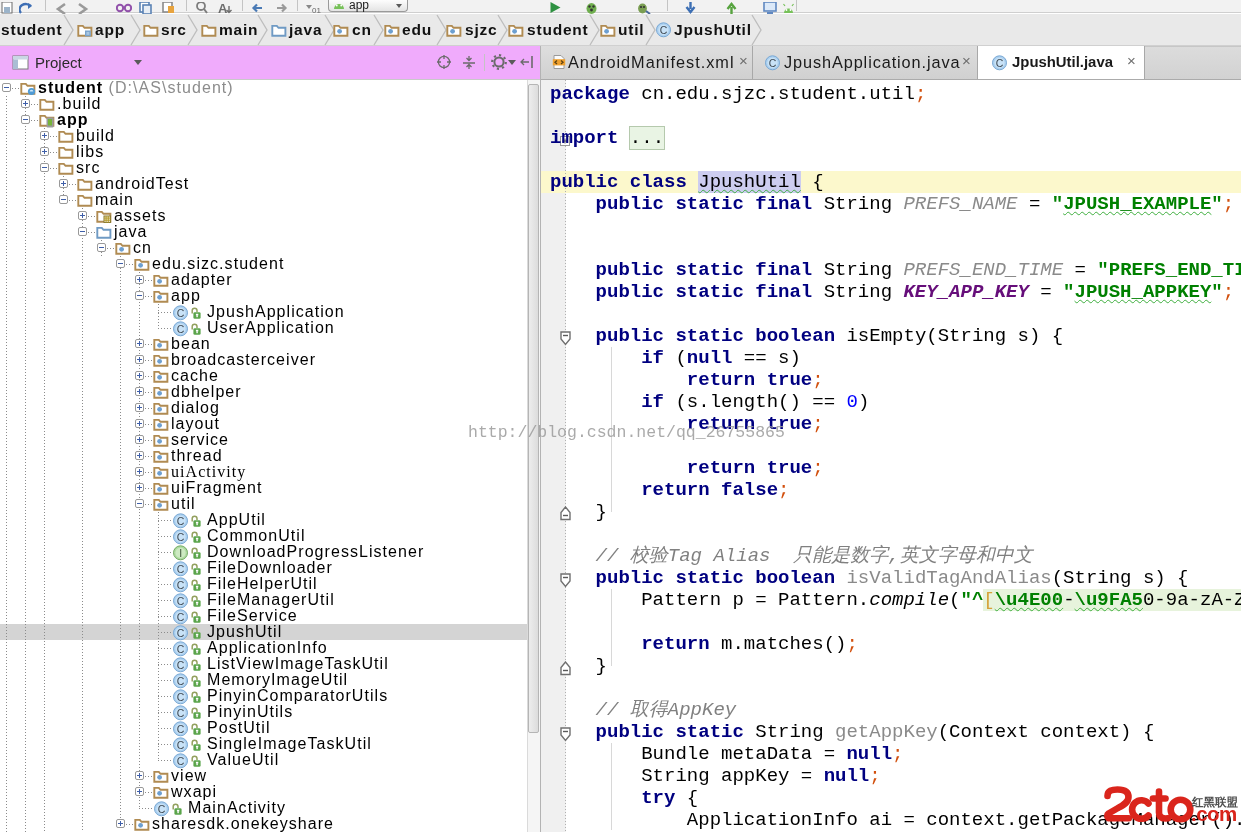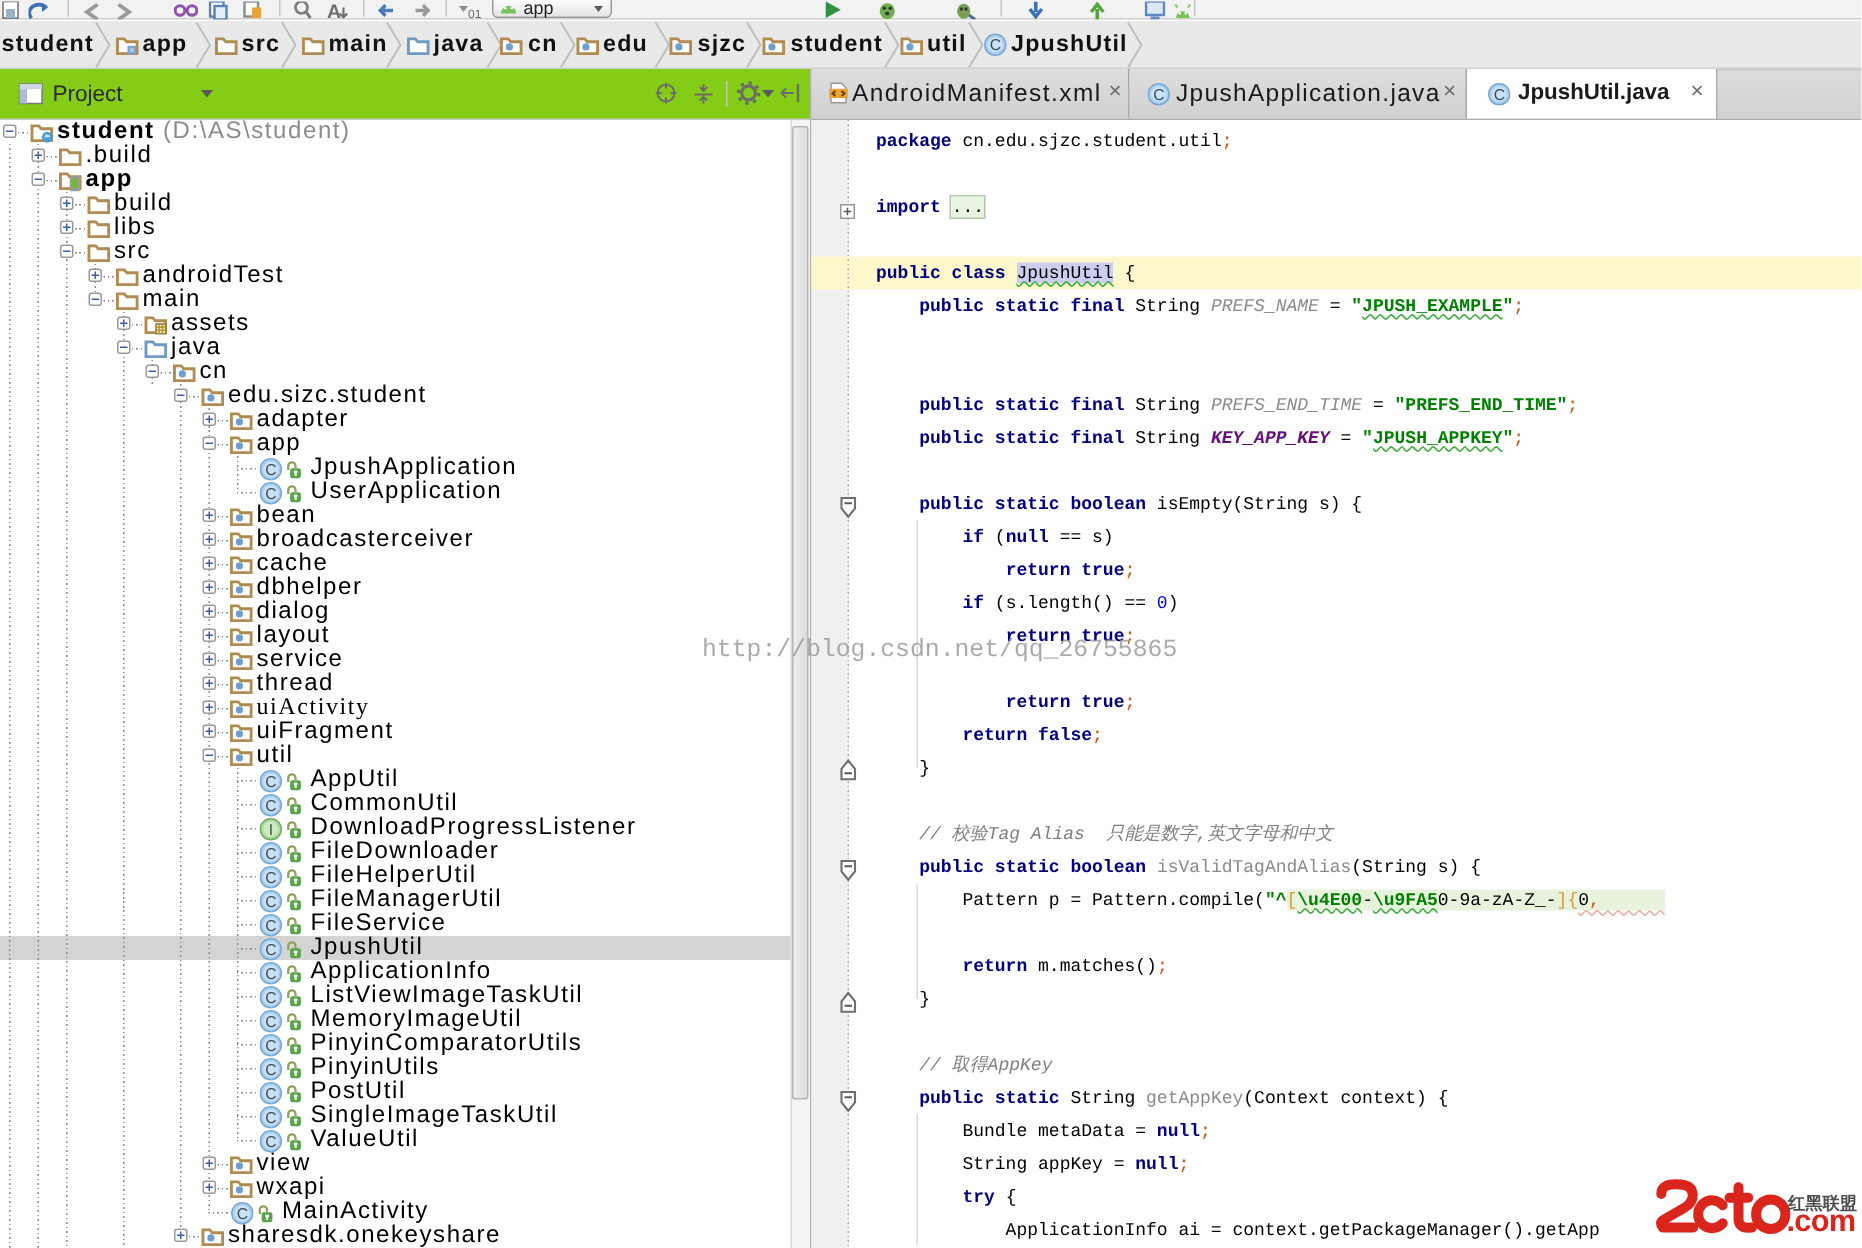--- a/index.html
+++ b/index.html
@@ -7,21 +7,21 @@
 
 #toolbar{position:absolute;left:0;top:0;width:1241px;height:13px;background:#f2f2f2;border-bottom:1px solid #cfcfcf}
 .tbi{position:absolute;top:0}
 .tsep{position:absolute;top:0;width:1px;height:11px;background:#c4c4c4}
 
 #crumbs{position:absolute;left:0;top:14px;width:1241px;height:32px;background:#e9e9e9;border-bottom:1px solid #d0d0d0}
 .ct{position:absolute;top:7px;font-size:15.5px;letter-spacing:0.8px;font-weight:bold;color:#111;white-space:nowrap}
 .cic{position:absolute;top:8px}
 .chev{position:absolute;top:0}
 
-#phead{position:absolute;left:0;top:46px;width:540px;height:34px;background:#84cc16;border-bottom:1px solid #c9c9c9}
+#phead{position:absolute;left:0;top:46px;width:540px;height:34px;background:#f0abfc;border-bottom:1px solid #c9c9c9}
 #phead .t{position:absolute;left:35px;top:8px;font-size:15px;color:#2b2b2b}
 
 #tabbar{position:absolute;left:541px;top:46px;width:700px;height:34px;background:linear-gradient(#dcdcdc,#d2d2d2);border-bottom:1px solid #ababab;box-shadow:inset 0 1px 0 #c6c6c6}
 .tab{position:absolute;top:0;height:33px;border-right:1px solid #a8a8a8}
 .tabt{position:absolute;top:7px;font-size:16.3px;letter-spacing:0.45px;color:#1a1a1a;white-space:nowrap}
 .tx{position:absolute;top:6px;font-size:15px;color:#6e6e6e}
 
 #tree{position:absolute;left:0;top:80px;width:540px;height:752px;background:#fff;overflow:hidden}
 .tt{position:absolute;font-size:16px;letter-spacing:1.05px;color:#000;white-space:nowrap;line-height:16px}
 .g{color:#8c8c8c}
@@ -32,30 +32,30 @@
 .eb.p i:nth-child(2){left:3px;top:1px;width:1px;height:5px}
 #sel{position:absolute;left:0;top:544px;width:527px;height:16px;background:#d4d4d4}
 
 #vsb{position:absolute;left:527px;top:80px;width:13px;height:752px;background:#f5f5f5;border-left:1px solid #dadada}
 #vsbt{position:absolute;left:528px;top:84px;width:11px;height:649px;background:linear-gradient(90deg,#ededed,#dcdcdc);border:1px solid #b5b5b5;border-radius:2px}
 #pdiv{position:absolute;left:540px;top:46px;width:1px;height:786px;background:#b3b3b3}
 
 #gutter{position:absolute;left:541px;top:80px;width:25px;height:752px;background:#f0f0f0}
 #gline{position:absolute;left:565px;top:80px;width:1px;height:752px;background-image:repeating-linear-gradient(180deg,#b0b0b0 0 1px,transparent 1px 3px)}
 #caret{position:absolute;left:541px;top:171px;width:700px;height:22px;background:#fcf8cc}
-.cl{position:absolute;left:584px;font-family:"Liberation Mono",monospace;font-size:12px;line-height:22px;white-space:pre;color:#000}
+.cl{position:absolute;left:550px;font-family:"Liberation Mono",monospace;font-size:19px;line-height:22px;white-space:pre;color:#000}
 .k{color:#000080;font-weight:bold}
 .s{color:#008000;font-weight:bold}
 .n{color:#0000ff}
 .sc{color:#d2500e}
 .cm{color:#808080;font-style:italic}
 .gi{color:#8a8a8a}
 .fi{color:#8a8a8a;font-style:italic}
 .pu{color:#660e7a;font-weight:bold;font-style:italic}
-.itl{}
+.itl{font-style:italic}
 .wv{text-decoration:underline wavy #3fae3f;text-decoration-thickness:1px;text-underline-offset:2px}
 .idb{background:#cdcdf0}
 .ifh{background:#f2ddac}
 .fold{background:#e9f4e4;border:1px solid #b5c9ad;margin:0 -1px}
 .rgx{background:#e7f3dc}
 .o1{color:#d6a139}
 .wr{text-decoration:underline wavy #e8b0a0;text-decoration-thickness:1px;text-underline-offset:3px}
 .ig{position:absolute;width:1px;background:#d8d8d8}
 .fm{position:absolute;left:558px}
 

